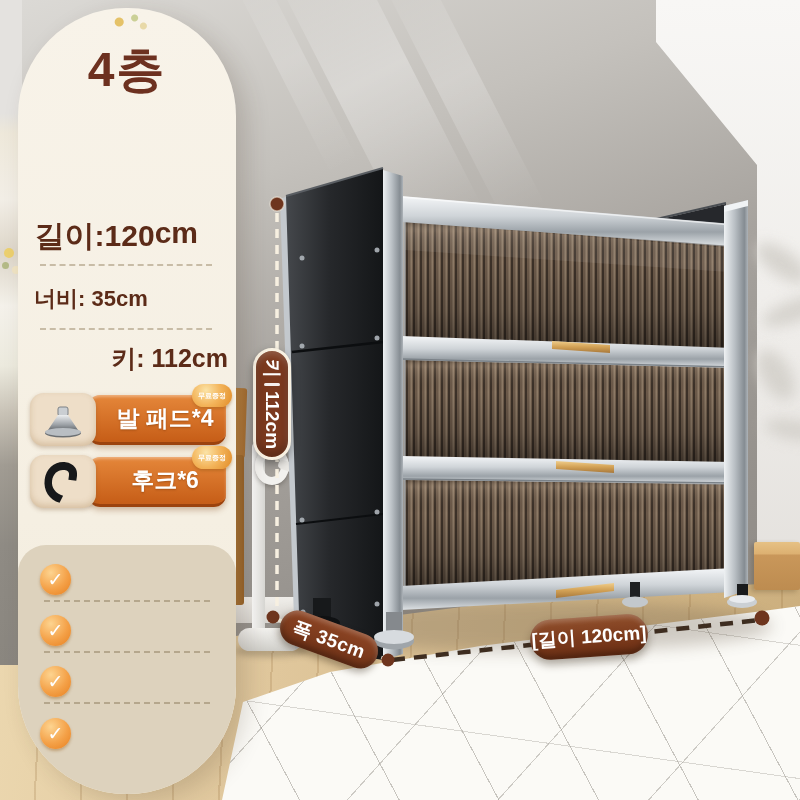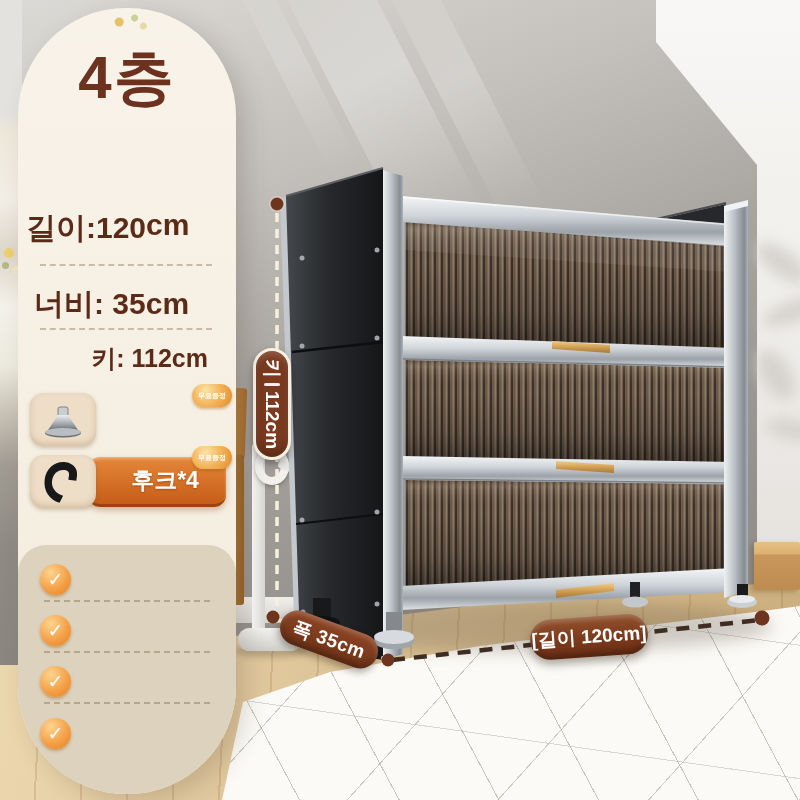--- a/index.html
+++ b/index.html
@@ -73,30 +73,30 @@
     box-shadow:0 5px 9px rgba(40,25,10,.35),inset 0 3px 5px rgba(255,255,255,.22),inset 0 -4px 6px rgba(0,0,0,.28);}
 
   
   .card{left:18px;top:8px;width:218px;height:786px;border-radius:108px;
     background:linear-gradient(180deg,#f8f3e9 0%,#f5efe2 65%,#f2ebdc 100%);
     box-shadow:10px 8px 24px rgba(60,45,30,.18);}
   .card-deco{left:88px;top:4px;width:44px;height:20px;
     background:radial-gradient(circle at 30% 50%,#e5c268 0 4px,transparent 5px),
                radial-gradient(circle at 65% 30%,#cbd096 0 3px,transparent 4px),
                radial-gradient(circle at 85% 70%,#e8d9a8 0 3px,transparent 4px);}
-  .tier{left:0;top:30px;width:100%;text-align:center;font-size:60px;font-weight:900;color:#6d3120;letter-spacing:2px;}
+  .tier{left:0;top:30px;width:100%;text-align:center;font-size:48px;font-weight:900;color:#6d3120;letter-spacing:2px;}
   .color-badge{left:20px;top:132px;width:178px;height:38px;border-radius:19px;
     background:linear-gradient(180deg,#f09a48 0%,#e07a25 45%,#cd5a14 100%);
     border:2px solid #b44f10;box-shadow:inset 0 3px 4px rgba(255,255,255,.45),0 3px 6px rgba(150,80,20,.35);
     display:flex;align-items:center;justify-content:center;color:#fff;font-size:14px;font-weight:bold;letter-spacing:.3px;}
   .badge-dash{position:absolute;right:13px;top:8px;font-size:16px;font-weight:900;color:#fff;}
   .dimrow{left:0;width:100%;color:#5c2b18;font-weight:bold;}
-  .dim-len{top:200px;padding:0 38px 0 8px;display:flex;justify-content:flex-start;font-size:30px;}
-  .dim-wid{top:276px;padding-left:16px;font-size:30px;}
-  .dim-hei{top:334px;padding-right:28px;text-align:right;font-size:25px;}
+  .dim-len{top:208px;padding:0 38px 0 8px;display:flex;justify-content:flex-end;font-size:30px;}
+  .dim-wid{top:276px;padding-left:16px;font-size:22px;}
+  .dim-hei{top:334px;padding-right:28px;text-align:right;font-size:25px;margin-left:20px;}
   .dimsep{left:22px;width:172px;border-top:2px dashed #c8bca6;}
   .sep1{top:256px;} .sep2{top:320px;}
   .acc-row{left:0;width:100%;height:54px;}
   .acc1{top:385px;} .acc2{top:447px;}
   .acc-pill{left:70px;right:10px;top:2px;height:50px;border-radius:12px;
     background:linear-gradient(180deg,#e5873a,#c65d17);border-bottom:3px solid #9c430e;
     box-shadow:0 3px 6px rgba(130,70,20,.35),inset 0 2px 3px rgba(255,255,255,.35);
     display:flex;align-items:center;justify-content:center;padding-left:16px;
     color:#fff;font-size:23px;font-weight:bold;text-shadow:0 1px 2px rgba(100,40,0,.4);}
   .acc-iconbox{left:12px;top:0;width:66px;height:53px;border-radius:14px;background:#eedec8;
@@ -286,40 +286,41 @@
     <div class="dimrow dim-len">
       <span style="position:static">길이:120</span>
       <span style="position:static">cm</span>
     </div>
     <div class="dimsep sep1"></div>
     <div class="dimrow dim-wid">너비: 35cm</div>
     <div class="dimsep sep2"></div>
     <div class="dimrow dim-hei">키: 112cm</div>
 
     <div class="acc-row acc1">
+      <div class="acc-pill">발 패드*4</div>
       <div class="acc-iconbox">
         <svg width="46" height="42" viewBox="0 0 46 42">
           <defs>
               <linearGradient id="metal" x1="0" y1="0" x2="0" y2="1">
             <stop offset="0" stop-color="#eceef0"></stop>
                 <stop offset=".55" stop-color="#9ba0a5"></stop>
                 <stop offset="1" stop-color="#4a4e52"></stop>
           </linearGradient>
             </defs>
           <rect x="18" y="8" width="10" height="9" rx="2" fill="#caced2" stroke="#7c8186" stroke-width="1"></rect>
           <path d="M6 34 L18 16 L28 16 L40 34 Q23 28 6 34 Z" fill="url(#metal)"></path>
           <ellipse cx="23" cy="34" rx="18" ry="4.5" fill="#6b6f73"></ellipse>
           <ellipse cx="23" cy="33" rx="18" ry="4" fill="#b9bec3"></ellipse>
         </svg>
       </div>
       <div class="acc-badge">무료증정</div>
     </div>
 
     <div class="acc-row acc2">
-      <div class="acc-pill">후크*4</div>
+      <div class="acc-pill">후크*6</div>
       <div class="acc-iconbox">
         <svg width="40" height="46" viewBox="0 0 40 46">
           <path d="M20 3 C28 3 33 8 33 15 L33 20 L25 20 L25 15 C25 12.5 23 11 20 11 C13.5 11 9 16 9 23 C9 30.5 14.5 35.5 22 36.5 L19.5 44 C9 42.5 1.5 34 1.5 23 C1.5 11.5 9.5 3 20 3 Z" fill="#17181a" transform="rotate(8 20 23)"></path>
         </svg>
       </div>
       <div class="acc-badge">무료증정</div>
     </div>
 
     <div class="features">
       <div class="feat-row fr1">

